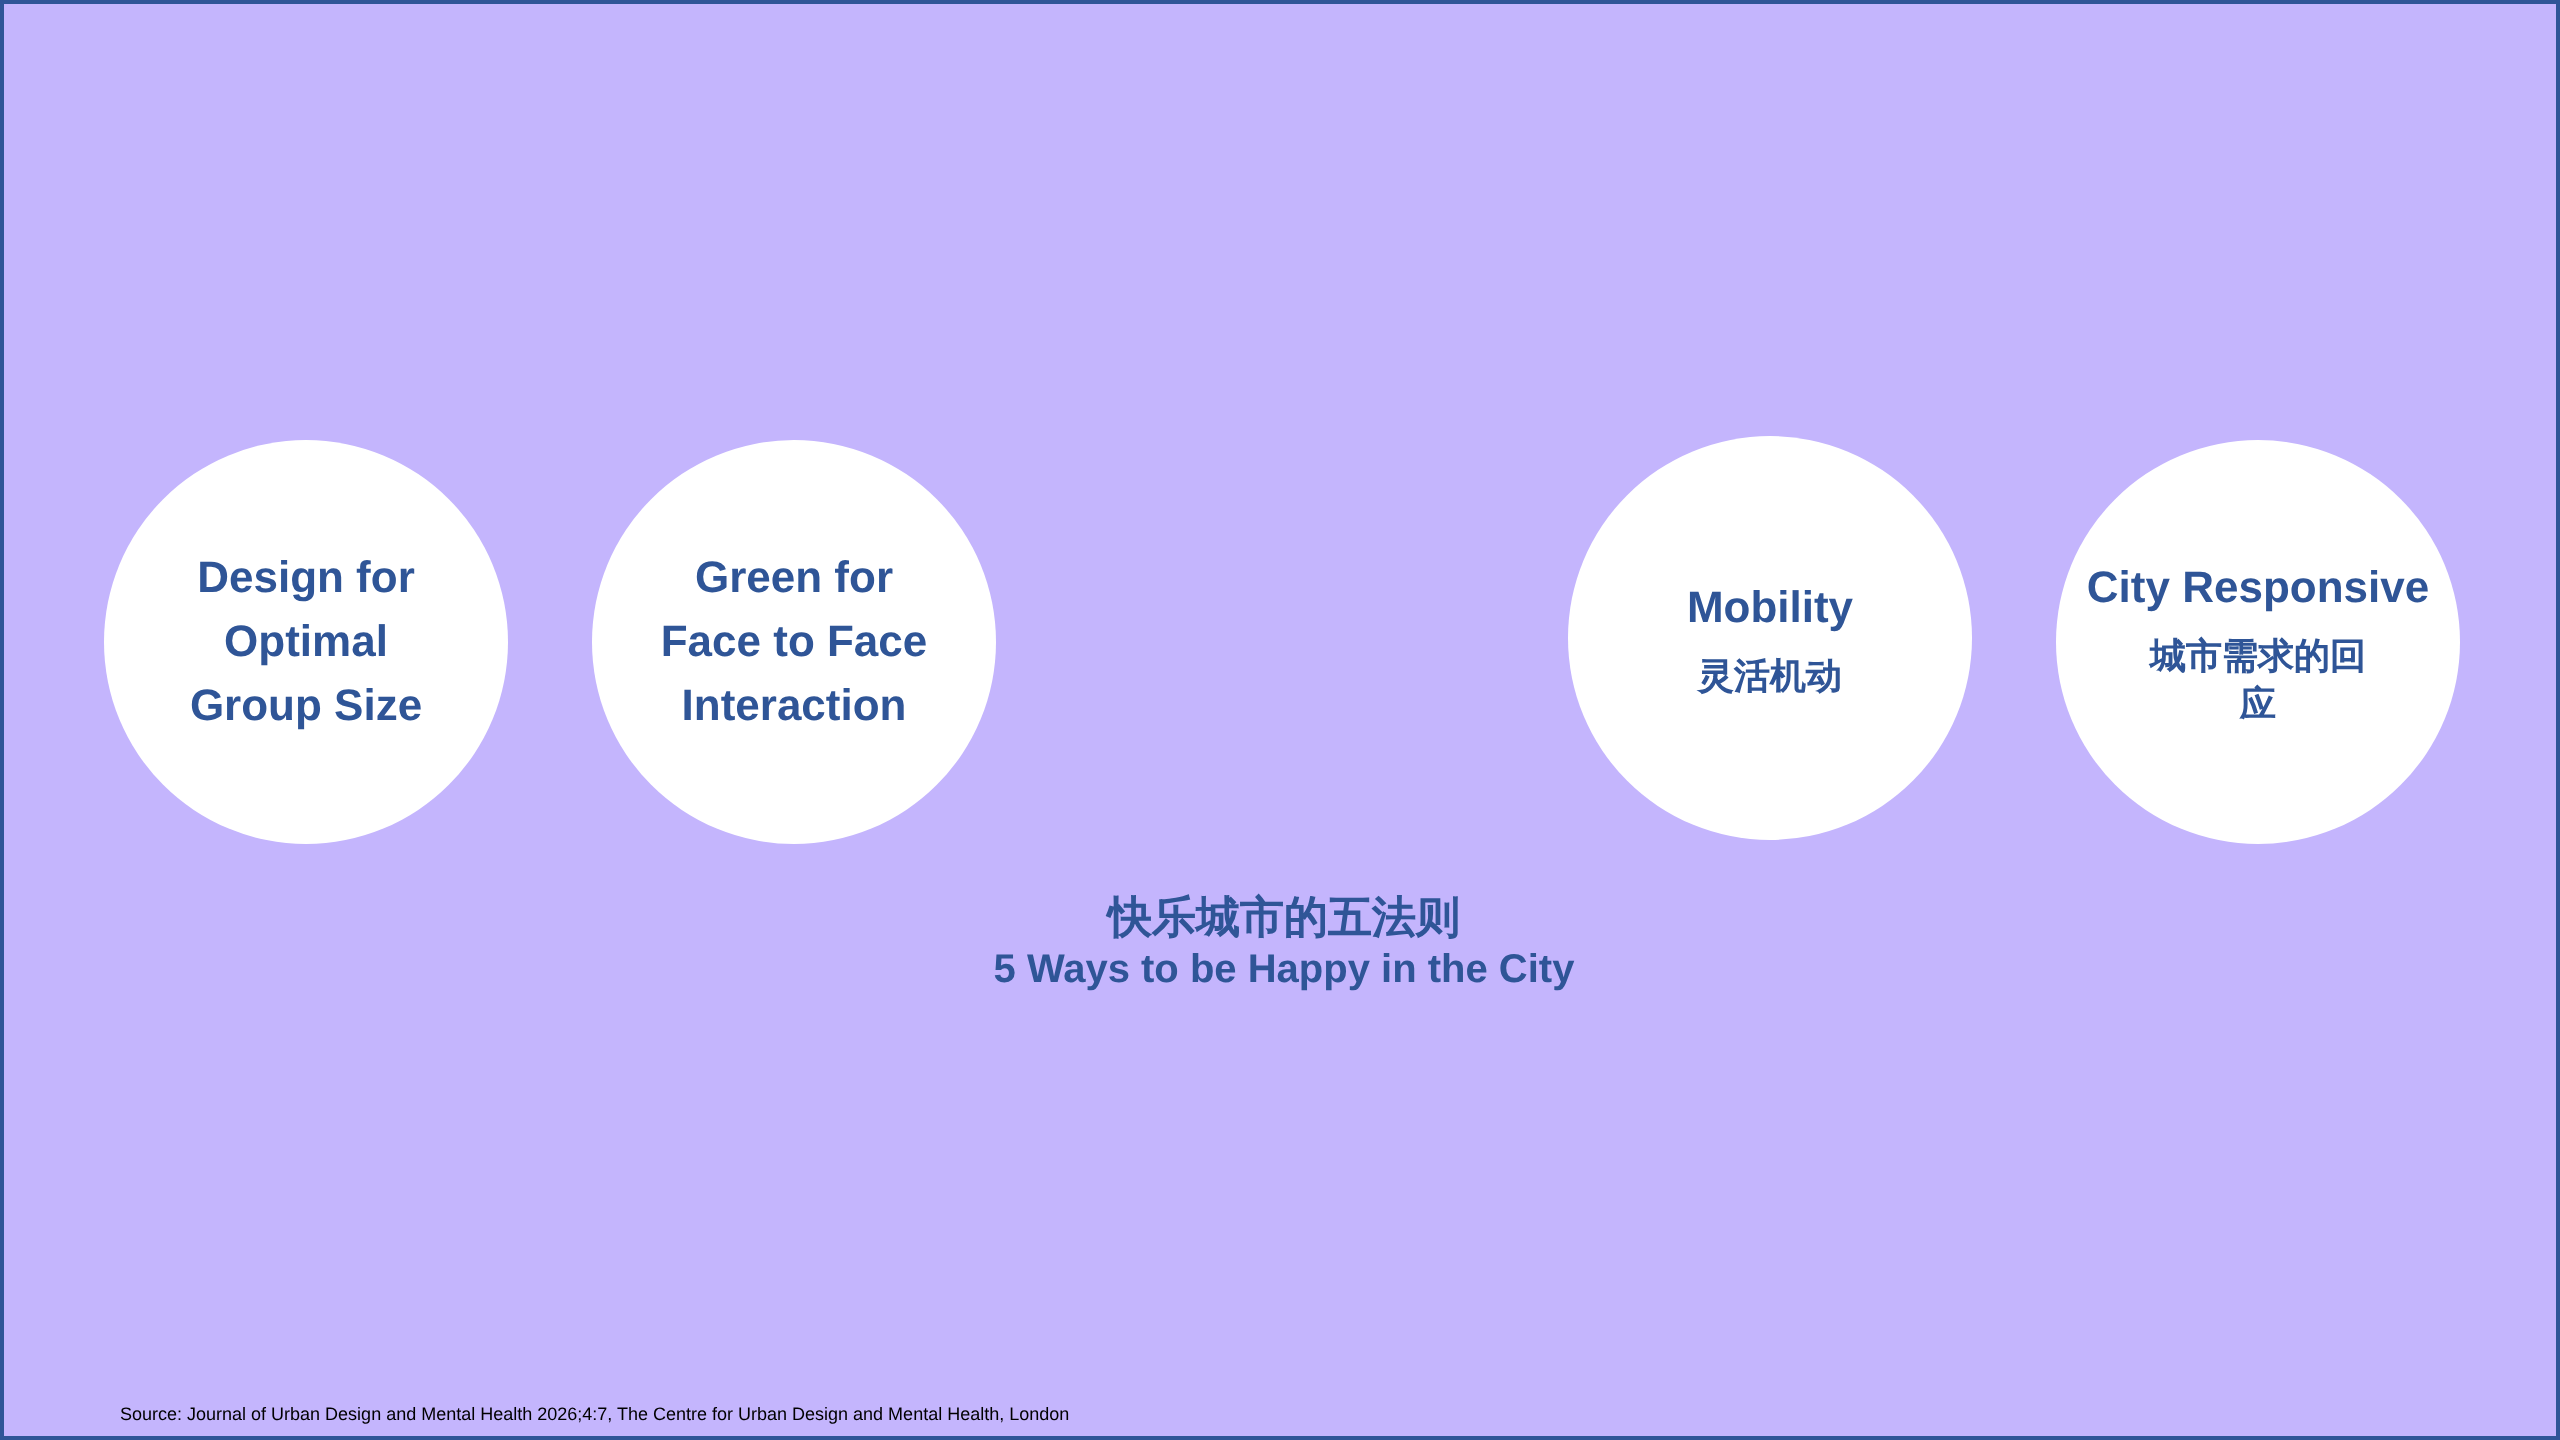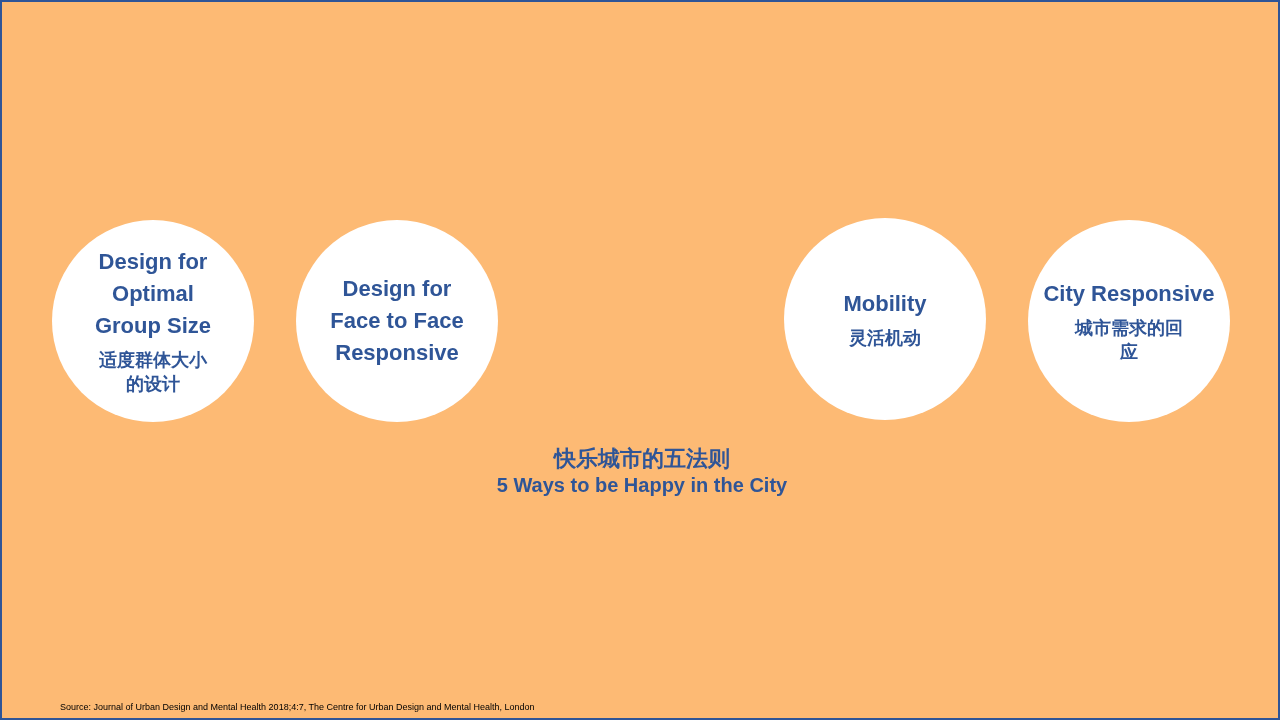--- a/index.html
+++ b/index.html
@@ -1,19 +1,19 @@
 <!DOCTYPE html>
 <html><head>
 <meta charset="utf-8">
 <style>
   html, body { margin:0; padding:0; }
   body { width:1280px; height:720px; overflow:hidden; }
   .slide {
     position:relative; width:1280px; height:720px; box-sizing:border-box;
-    background:#fdba74; border:2px solid #2f5597;
+    background:#c4b5fd; border:2px solid #2f5597;
     font-family:"Liberation Sans","DejaVu Sans",sans-serif;
   }
   .circle {
     position:absolute; width:202px; height:202px; border-radius:50%;
     background:#ffffff; display:flex; flex-direction:column;
     align-items:center; justify-content:center; text-align:center;
     color:#2f5597; font-weight:bold;
   }
   .circle .en { font-size:22px; line-height:32px; }
   .circle .zh { font-size:18px; line-height:24px; margin-top:6px; width:120px; }
@@ -22,30 +22,29 @@
   .title-en { position:absolute; left:0; width:1280px; top:472px; text-align:center;
     color:#2f5597; font-weight:bold; font-size:20px; }
   .source { position:absolute; left:58px; top:700px; font-size:9px; color:#000; }
 </style>
 </head>
 <body>
 
 <div class="slide">
   <div class="circle" style="left:50px;top:218px;">
     <div class="en" style="width:130px">Design for Optimal Group Size</div>
-    <div class="zh">适度群体大小的设计</div>
   </div>
   <div class="circle" style="left:294px;top:218px;">
-    <div class="en" style="width:150px">Design for Face to Face Responsive</div>
+    <div class="en" style="width:150px">Green for Face to Face Interaction</div>
   </div>
   <div class="circle" style="left:1026px;top:218px;">
     <div class="en" style="width:200px">City Responsive</div>
     <div class="zh" style="width:110px">城市需求的回应</div>
   </div>
   <div class="circle" style="left:782px;top:216px;">
     <div class="en">Mobility</div>
     <div class="zh">灵活机动</div>
   </div>
 
   <div class="title-zh">快乐城市的五法则</div>
   <div class="title-en">5 Ways to be Happy in the City</div>
-  <div class="source">Source: Journal of Urban Design and Mental Health 2018;4:7, The Centre for Urban Design and Mental Health, London</div>
+  <div class="source">Source: Journal of Urban Design and Mental Health 2026;4:7, The Centre for Urban Design and Mental Health, London</div>
 </div>
 
 </body></html>

